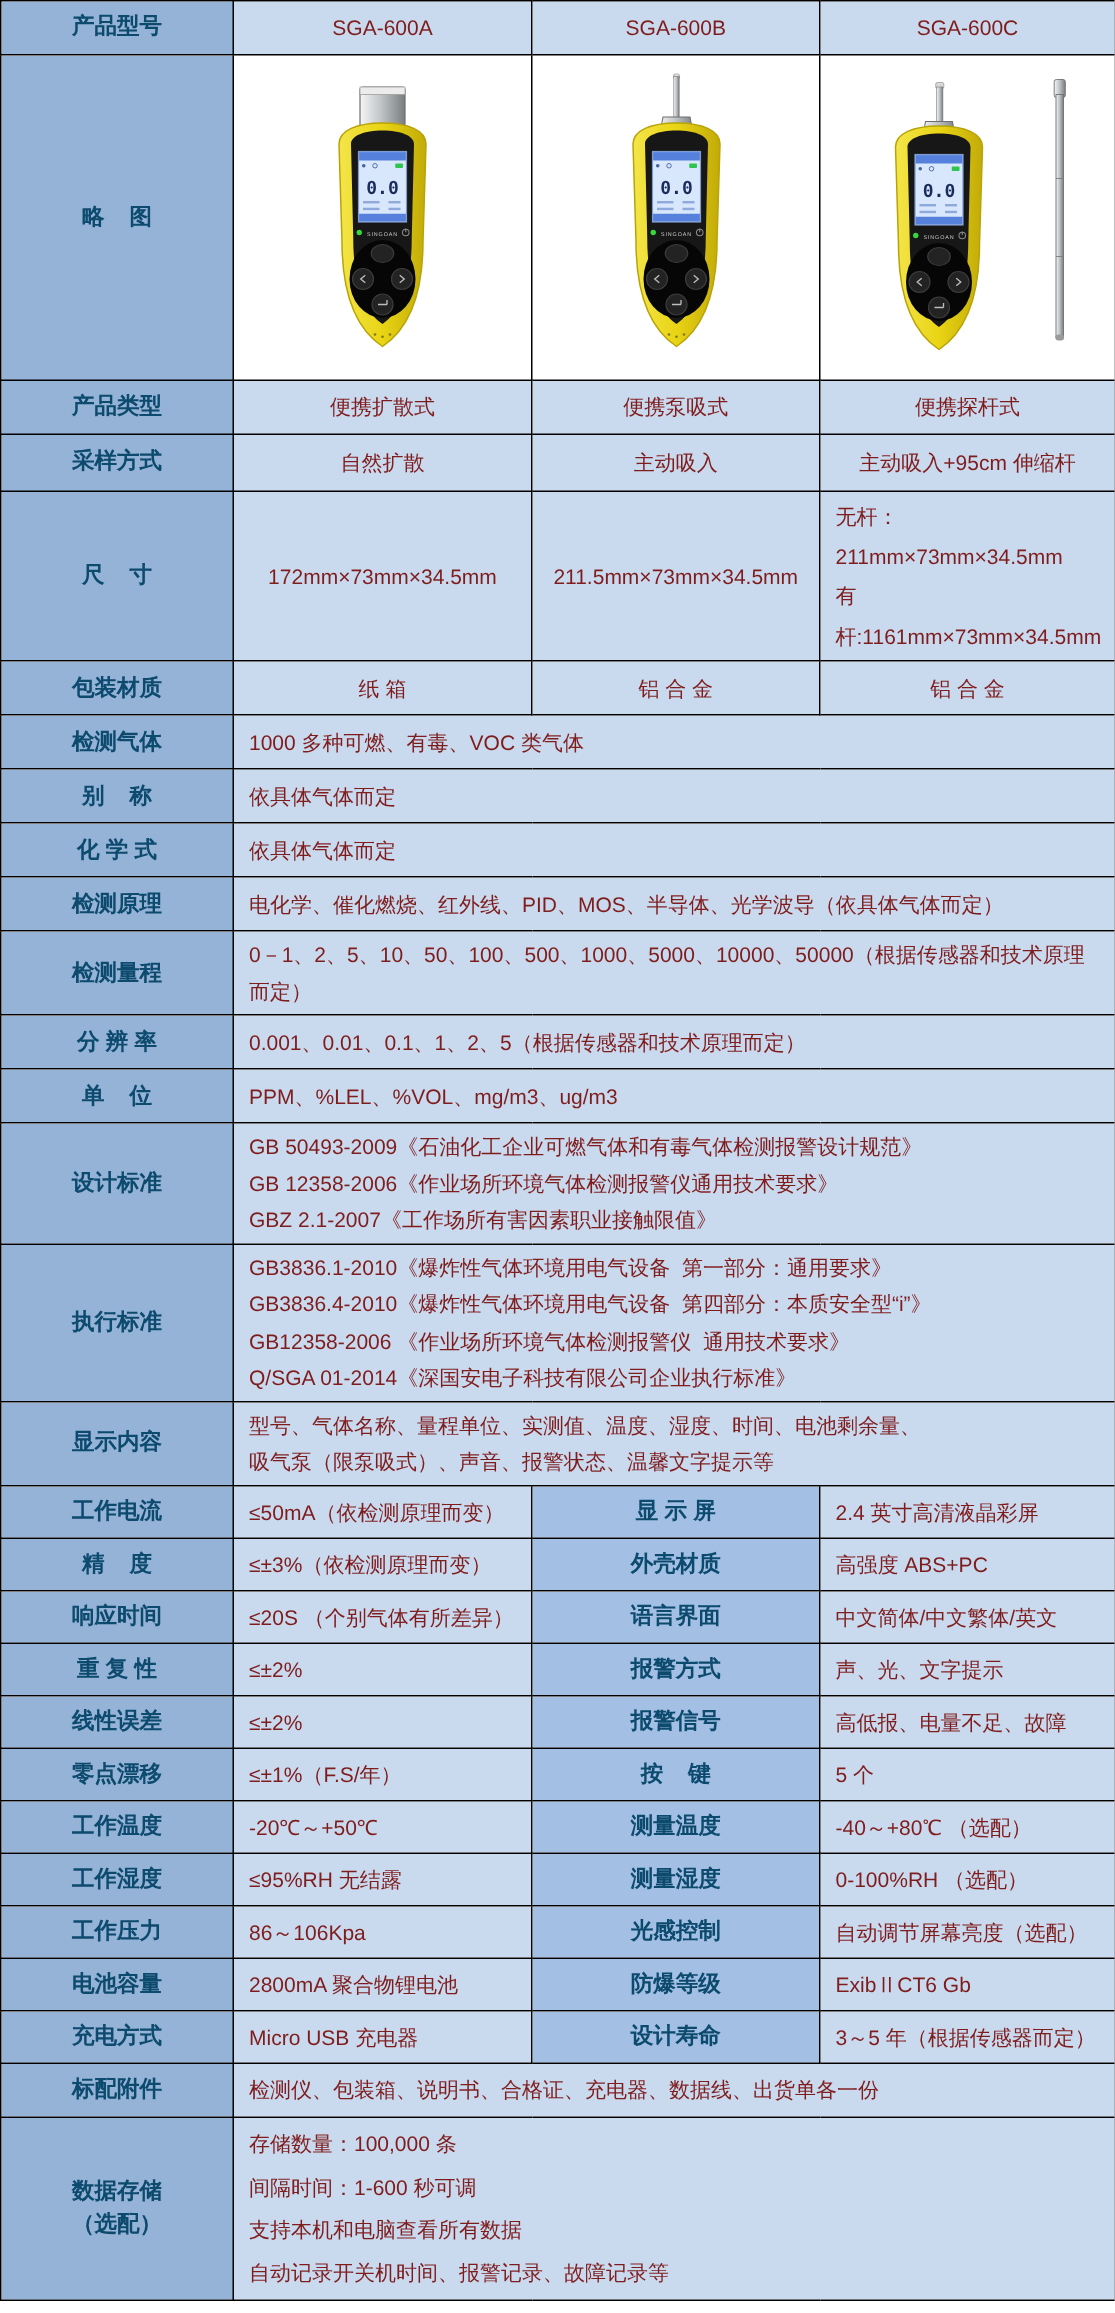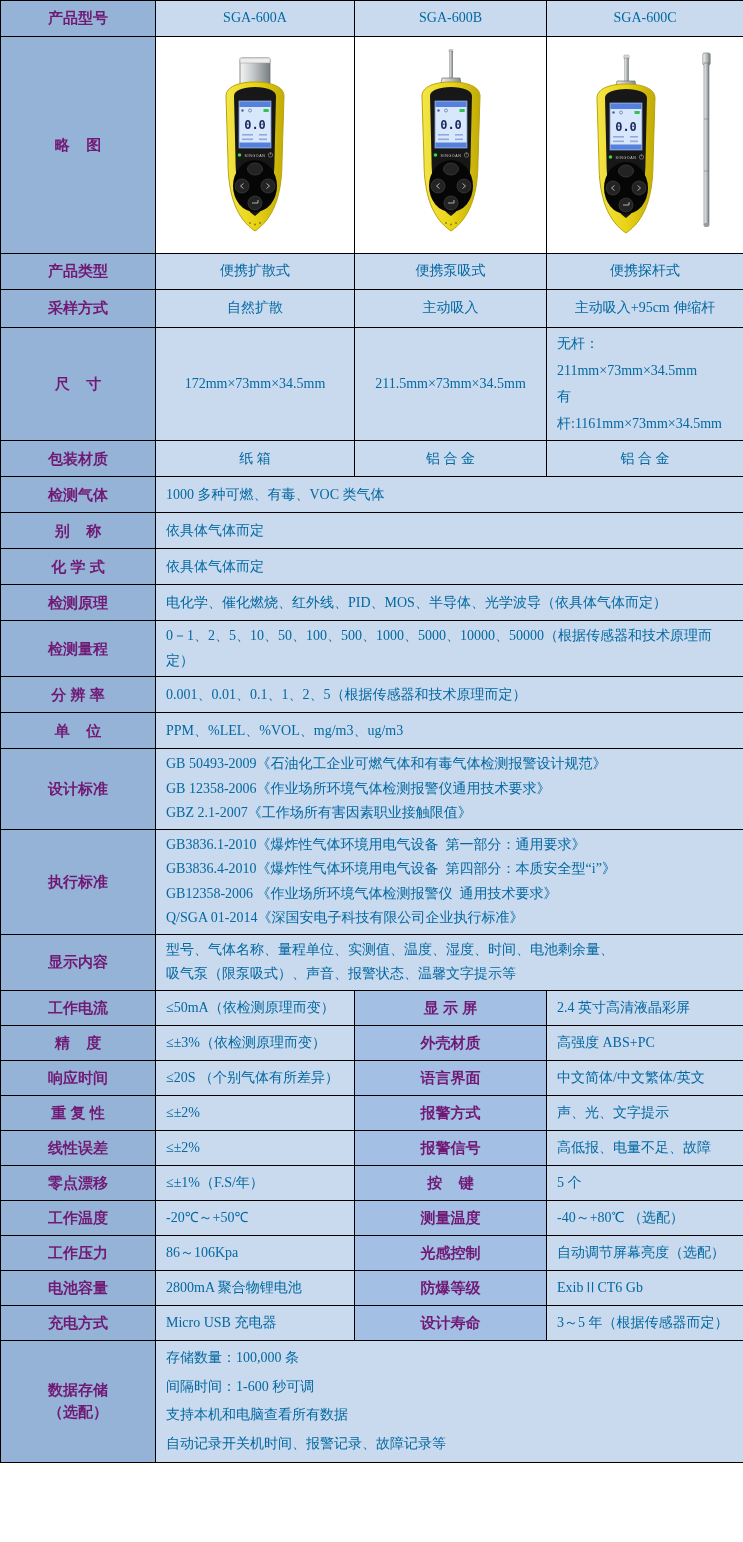--- a/index.html
+++ b/index.html
@@ -22,33 +22,33 @@
   td,th{
     border:1px solid var(--border);
     overflow:hidden;
     box-sizing:border-box;
   }
   th.lbl{
     background:var(--row-header-bg);
     font-family:"Liberation Sans","DejaVu Sans",sans-serif;
     font-weight:700;
     font-size:15px;
-    color:#701a75;
+    color:#0c4a6e;
     text-align:center;
     vertical-align:middle;
     white-space:pre-wrap;
     line-height:1.5;
     padding:2px 4px;
   }
   th.mid{background:var(--mid-header-bg);}
   td.val{
     background:var(--cell-bg);
-    font-family:Liberation Serif, serif;
+    font-family:Liberation Sans, sans-serif;
     font-size:14px;
-    color:#0369a1;
+    color:#7f1d1d;
     vertical-align:middle;
     white-space:pre-wrap;
     line-height:1.75;
     padding:3px 8px 3px 10px;
     text-align:left;
   }
   td.center{text-align:center;padding:3px 3px;}
   td.imgcell{background:#ffffff;text-align:center;vertical-align:middle;padding:12px;}
   td.imgcell svg{display:block;margin:0 auto;}
   tr.h36 td,tr.h36 th{height:36px;}
@@ -353,38 +353,48 @@
     <th class="lbl mid">按    键</th>
     <td class="val">5 个</td>
   </tr>
   <tr class="h35">
     <th class="lbl">工作温度</th>
     <td class="val">-20℃～+50℃</td>
     <th class="lbl mid">测量温度</th>
     <td class="val">-40～+80℃ （选配）</td>
   </tr>
   <tr class="h35">
+    <th class="lbl">工作湿度</th>
+    <td class="val">≤95%RH 无结露</td>
+    <th class="lbl mid">测量湿度</th>
+    <td class="val">0-100%RH （选配）</td>
+  </tr>
+  <tr class="h35">
     <th class="lbl">工作压力</th>
     <td class="val">86～106Kpa</td>
     <th class="lbl mid">光感控制</th>
     <td class="val">自动调节屏幕亮度（选配）</td>
   </tr>
   <tr class="h35">
     <th class="lbl">电池容量</th>
     <td class="val">2800mA 聚合物锂电池</td>
     <th class="lbl mid">防爆等级</th>
     <td class="val">ExibⅡCT6 Gb</td>
   </tr>
   <tr class="h35">
     <th class="lbl">充电方式</th>
     <td class="val">Micro USB 充电器</td>
     <th class="lbl mid">设计寿命</th>
     <td class="val">3～5 年（根据传感器而定）</td>
   </tr>
 
+  <tr class="h36">
+    <th class="lbl">标配附件</th>
+    <td class="val" colspan="3">检测仪、包装箱、说明书、合格证、充电器、数据线、出货单各一份</td>
+  </tr>
 
   <tr class="h95">
     <th class="lbl">数据存储
 （选配）</th>
     <td class="val" colspan="3" style="line-height:2.05">存储数量：100,000 条
 间隔时间：1-600 秒可调
 支持本机和电脑查看所有数据
 自动记录开关机时间、报警记录、故障记录等</td>
   </tr>
 

